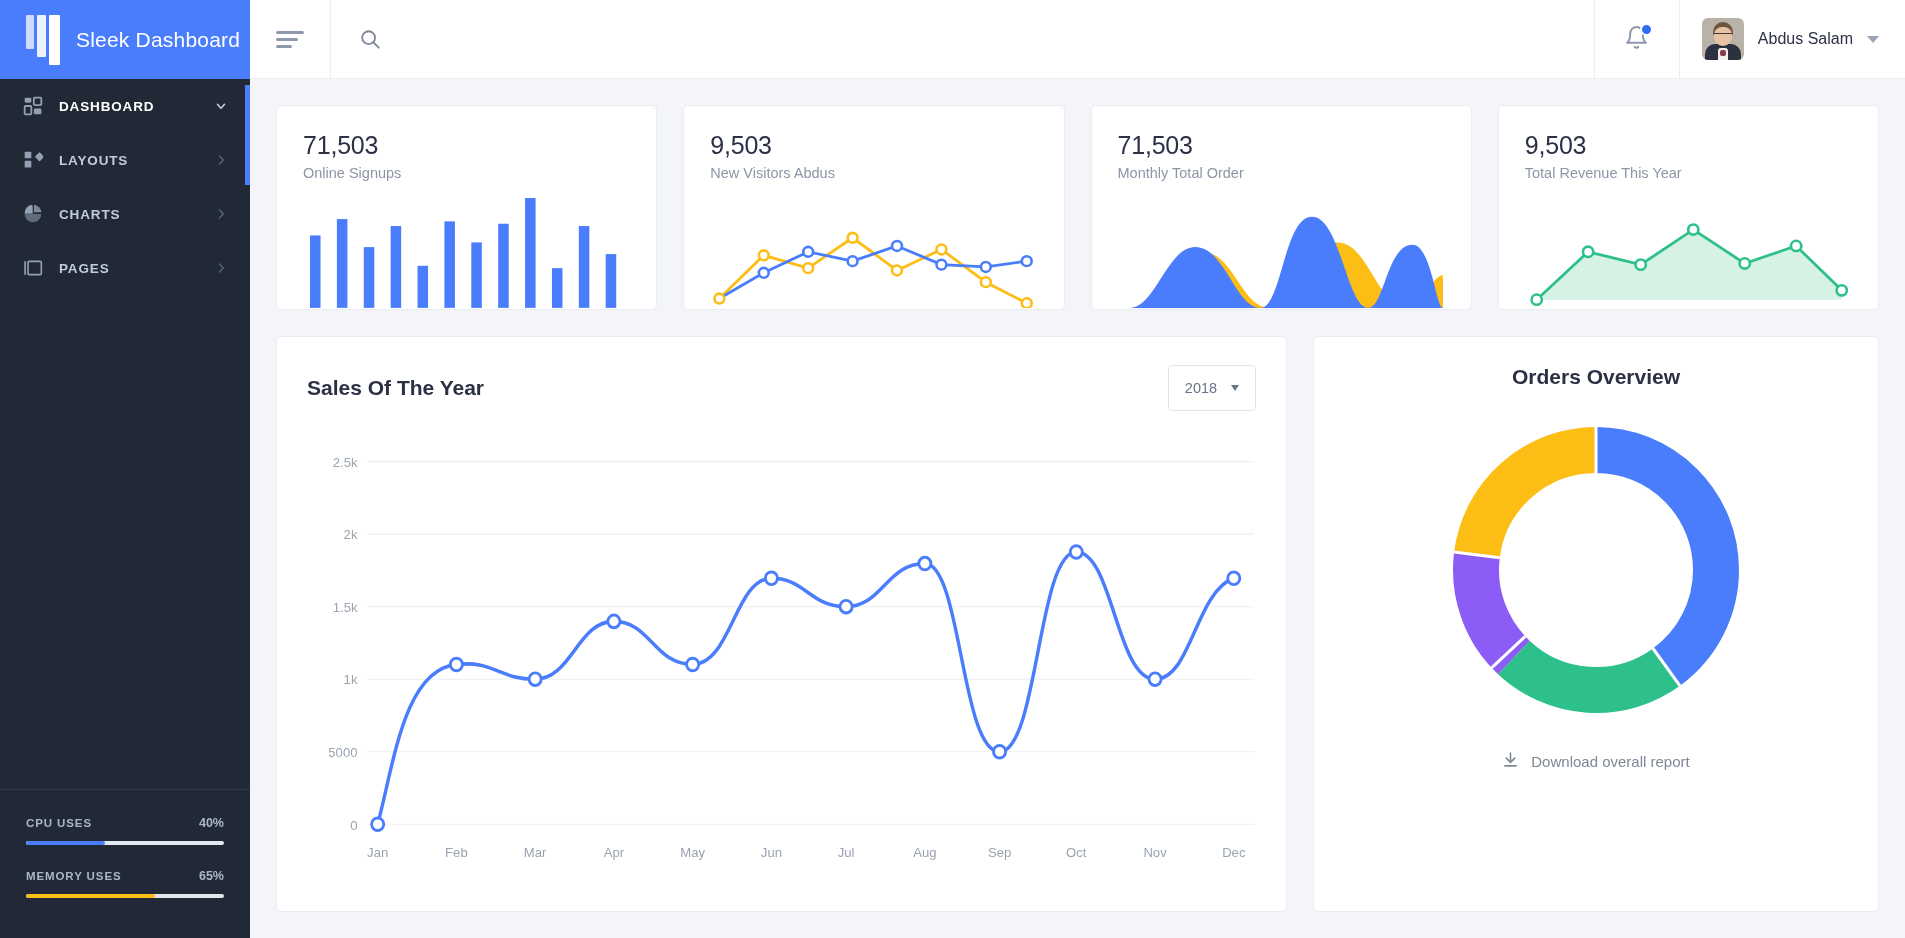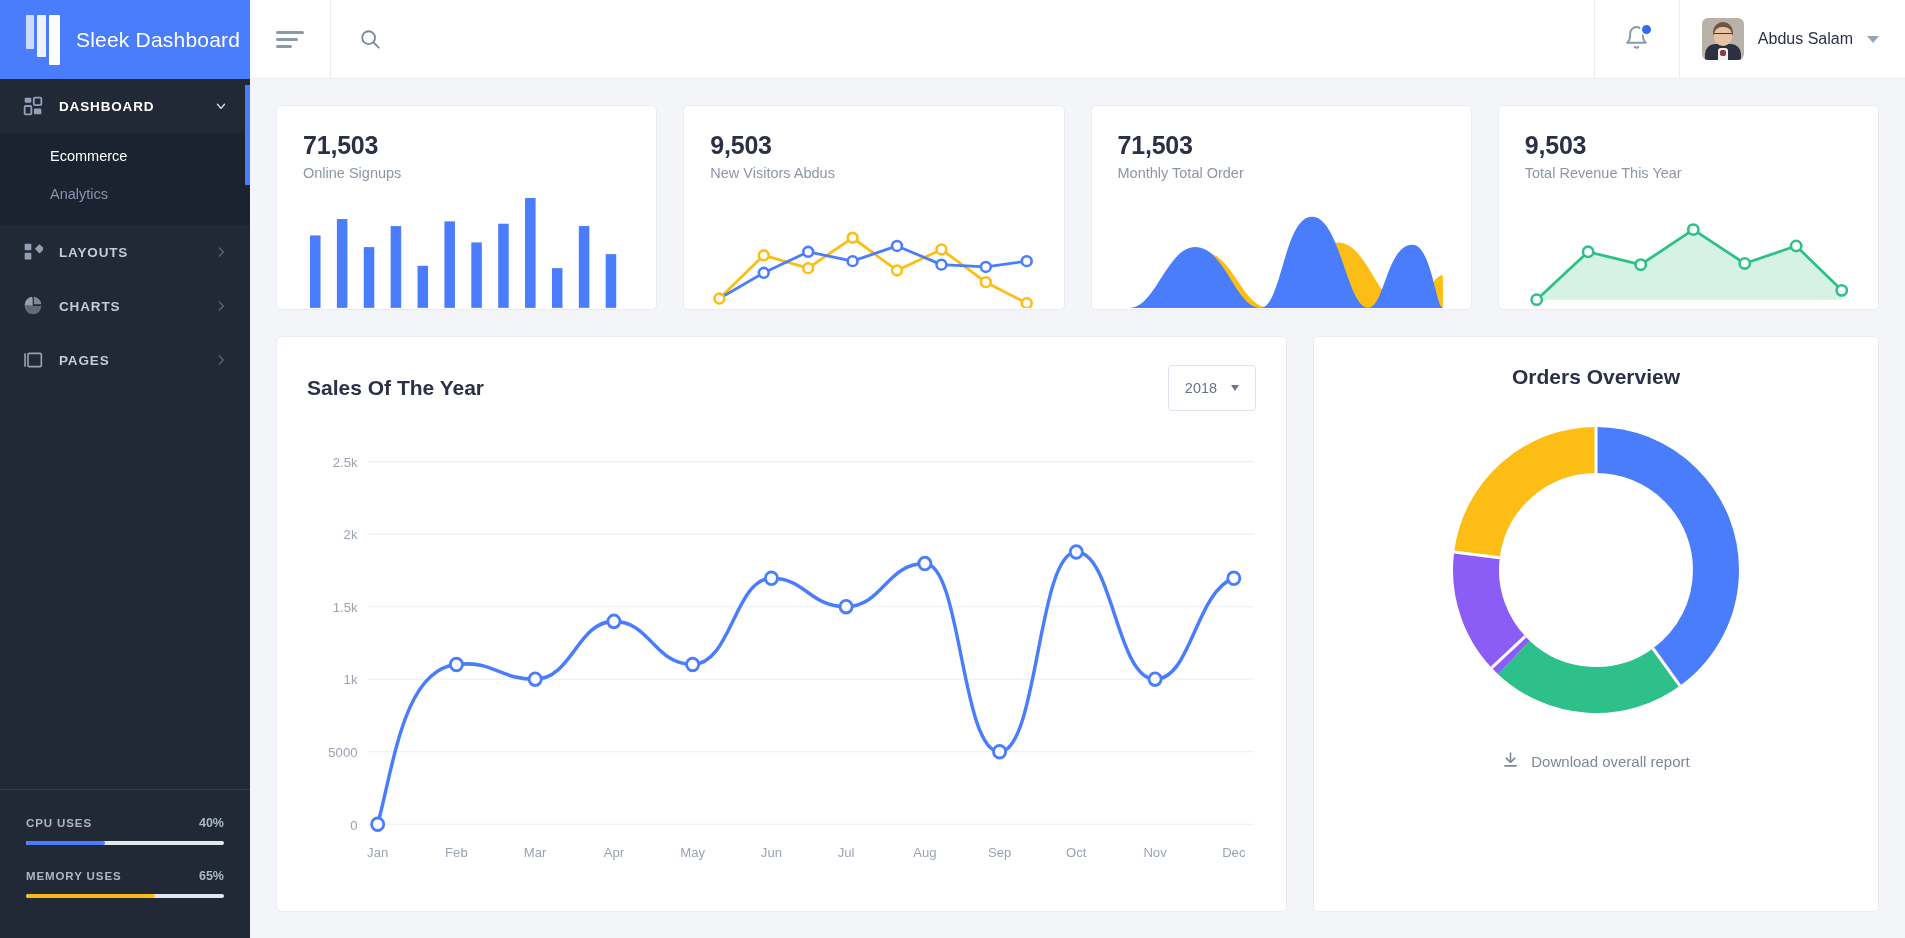--- a/index.html
+++ b/index.html
@@ -104,21 +104,21 @@
   .avatar .tie { position:absolute; left:18px; bottom:4px; width:6px; height:6px; background:#8b3a4a; border-radius:2px; }
   .user-name { font-size:16px; color:#2b3045; }
   .caret { width:0; height:0; border-left:6px solid transparent; border-right:6px solid transparent; border-top:7px solid #9aa4b5; }
 
   .content { flex:1 1 auto; padding:26px 26px 0 26px; overflow:hidden; }
 
   .card { background:#fff; border:1px solid #e9ecf3; border-radius:5px; }
 
   .stats-row { display:flex; gap:26px; }
   .stat-card { flex:1 1 0; height:205px; padding:24px 26px 14px; display:flex; flex-direction:column; }
-  .stat-value { font-size:25px; font-weight:700; color:#2b3045; letter-spacing:-.2px; line-height:1.2; }
+  .stat-value { font-size:25px; font-weight:400; color:#2b3045; letter-spacing:-.2px; line-height:1.2; }
   .stat-label { font-size:14.5px; color:#8d95a6; margin-top:5px; }
   .stat-chart { flex:1 1 auto; margin-top:10px; position:relative; }
   .stat-chart svg { width:100%; height:100%; display:block; }
 
   .panels-row { display:flex; gap:26px; margin-top:26px; }
   .sales-card { flex:0 0 1011px; height:576px; padding:28px 30px 0; position:relative; }
   .sales-head { display:flex; align-items:center; justify-content:space-between; }
   .sales-title { font-size:21px; font-weight:700; color:#2b3045; }
   .year-select {
     width:88px; height:46px; border:1px solid #dfe3ec; border-radius:4px;
@@ -168,24 +168,20 @@
             </svg>
         </span>
         <span class="nav-label">DASHBOARD</span>
         <span class="chev">
           <svg viewBox="0 0 24 24" fill="none" stroke="#d7dde6" stroke-width="2.4" stroke-linecap="round" stroke-linejoin="round">
               <polyline points="6 9 12 16 18 9"></polyline>
             </svg>
         </span>
       </div>
 
-      <div class="submenu">
-        <div class="submenu-item current">Ecommerce</div>
-        <div class="submenu-item">Analytics</div>
-      </div>
 
       <div class="nav-item">
         <span class="nav-ico">
           <svg viewBox="0 0 24 24" fill="currentColor">
               <rect x="2" y="2" width="8" height="8" rx="1"></rect>
               <rect x="2" y="13" width="8" height="8" rx="1"></rect>
               <rect x="16.5" y="1.5" width="8" height="8" rx="1" transform="rotate(45 17 6)"></rect>
             </svg>
         </span>
         <span class="nav-label">LAYOUTS</span>

